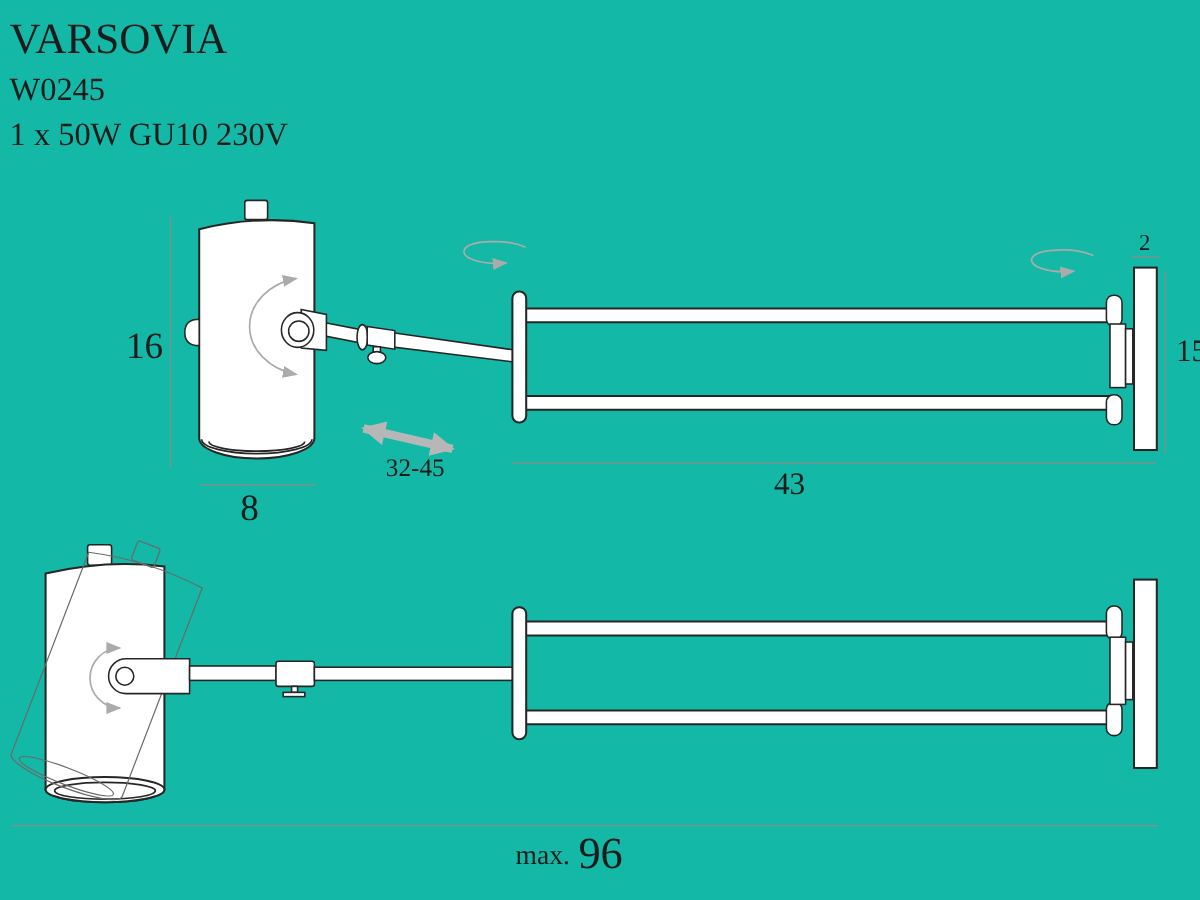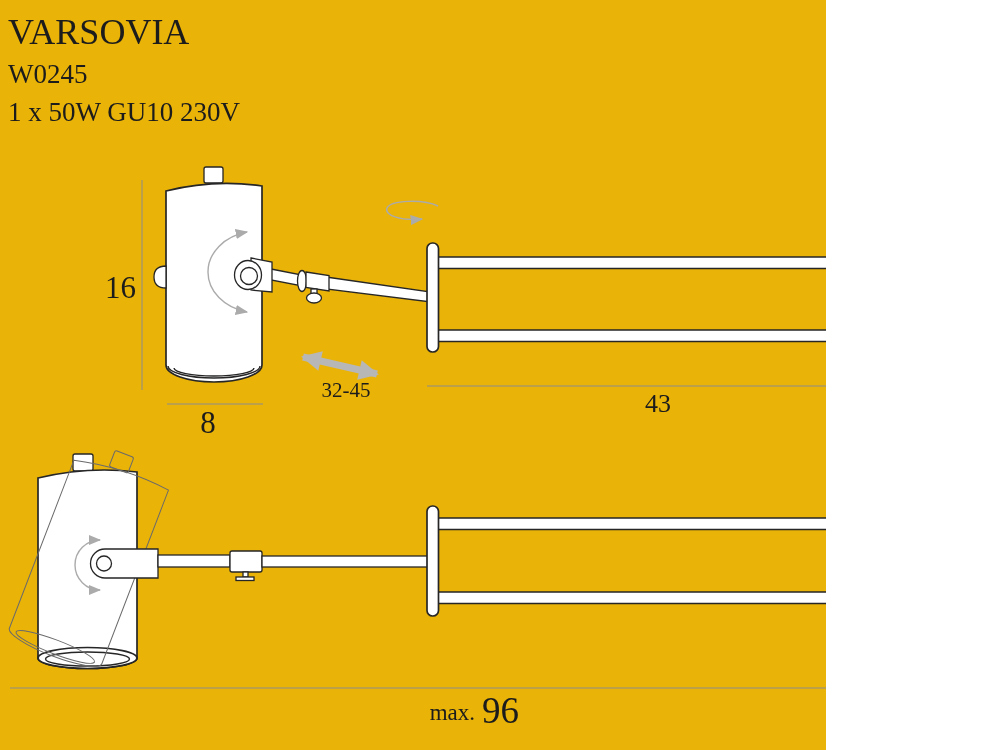--- a/index.html
+++ b/index.html
@@ -1,16 +1,16 @@
 <!DOCTYPE html>
 <html><head>
 <meta charset="utf-8">
 <style>
   html,body{margin:0;padding:0;background:#ffffff;}
-  .page{position:relative;width:826px;height:750px;background:#eab308;overflow:hidden;
+  .page{position:relative;width:1000px;height:750px;background:#14b8a6;overflow:hidden;
         font-family:"Liberation Serif",serif;}
   svg{display:block;}
   .t-title{font-family:"Liberation Serif",serif;font-size:36px;fill:#1c1c1c;}
   .t-sub{font-family:"Liberation Serif",serif;font-size:27px;fill:#1c1c1c;}
   .t-dim-lg{font-family:"Liberation Serif",serif;font-size:31px;fill:#1c1c1c;}
   .t-dim-md{font-family:"Liberation Serif",serif;font-size:26px;fill:#1c1c1c;}
   .t-dim-sm{font-family:"Liberation Serif",serif;font-size:21px;fill:#1c1c1c;}
   .t-dim-xs{font-family:"Liberation Serif",serif;font-size:19px;fill:#1c1c1c;}
   .t-max-lbl{font-family:"Liberation Serif",serif;font-size:23px;fill:#1c1c1c;}
   .t-max-val{font-family:"Liberation Serif",serif;font-size:37px;fill:#1c1c1c;}

